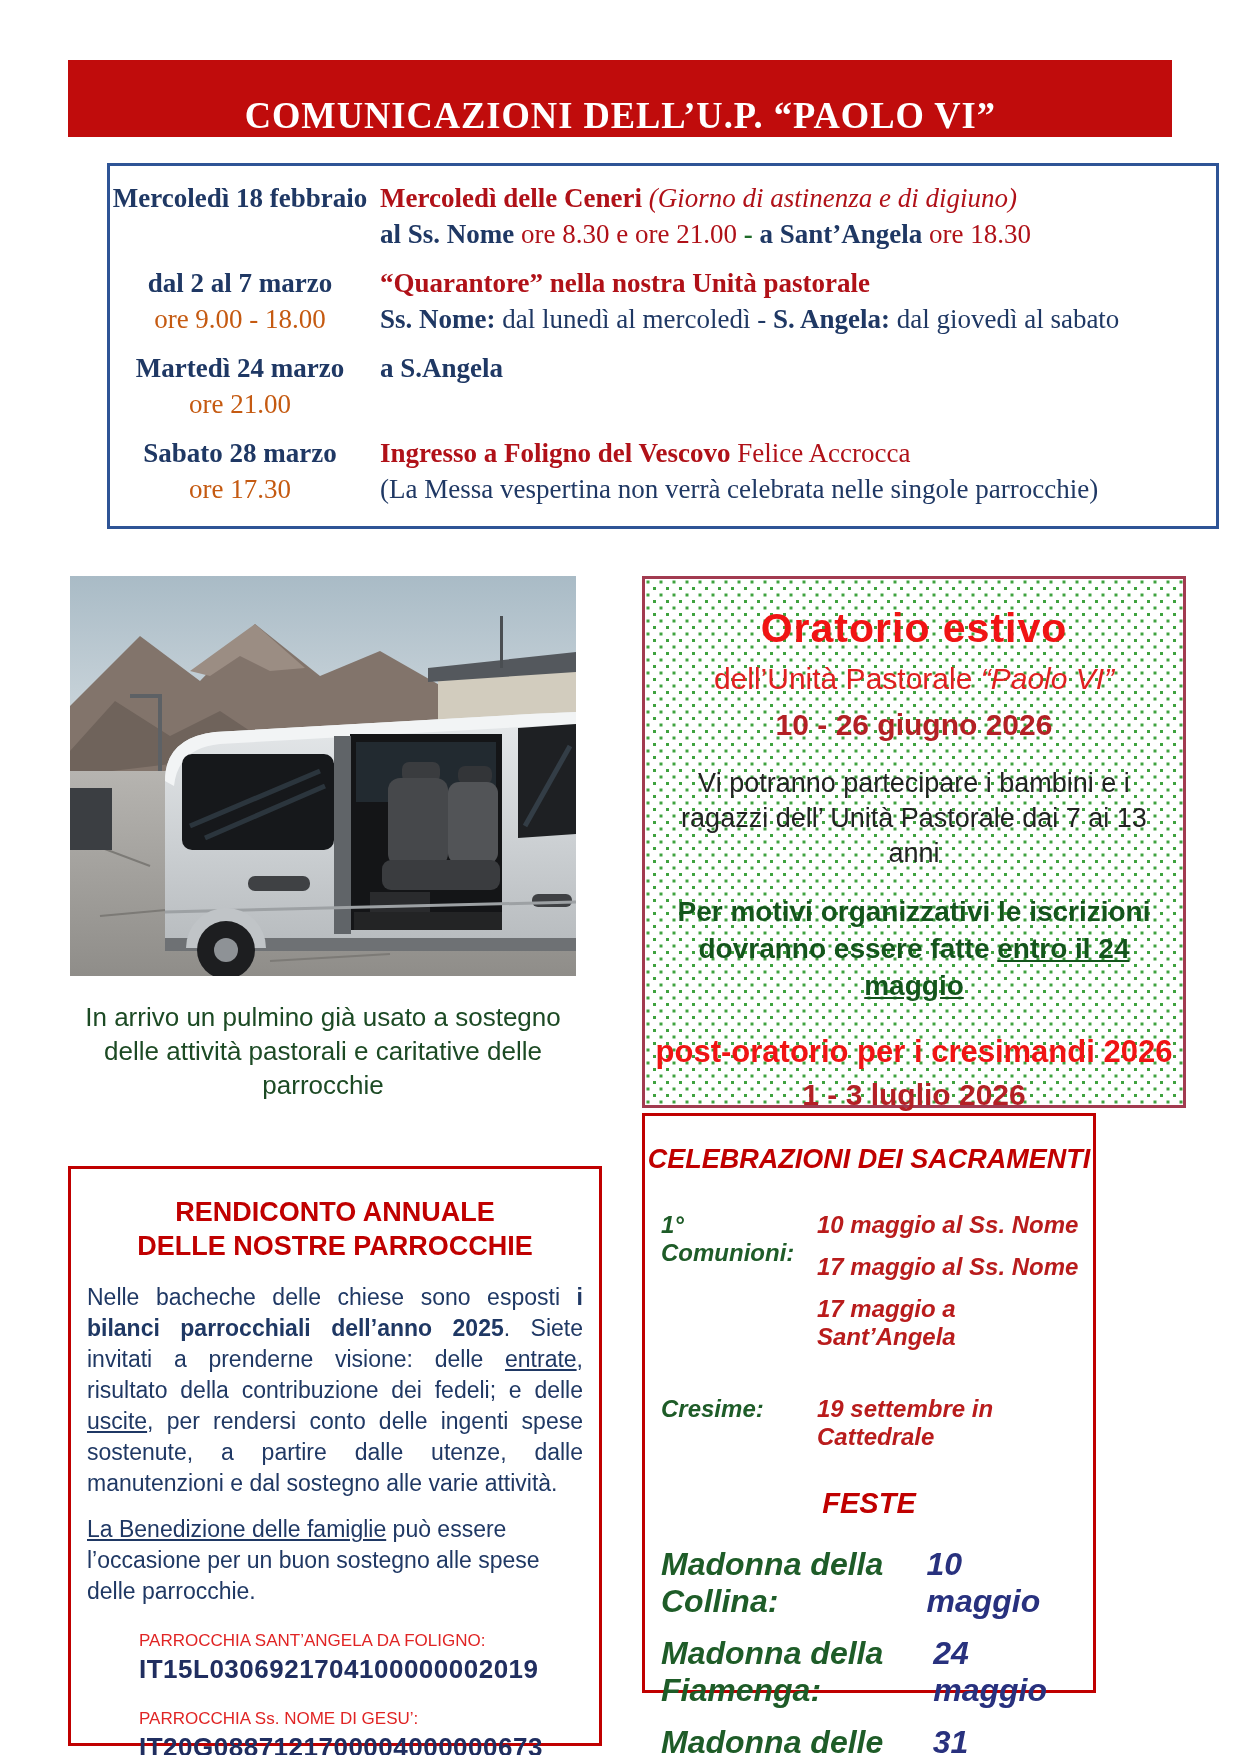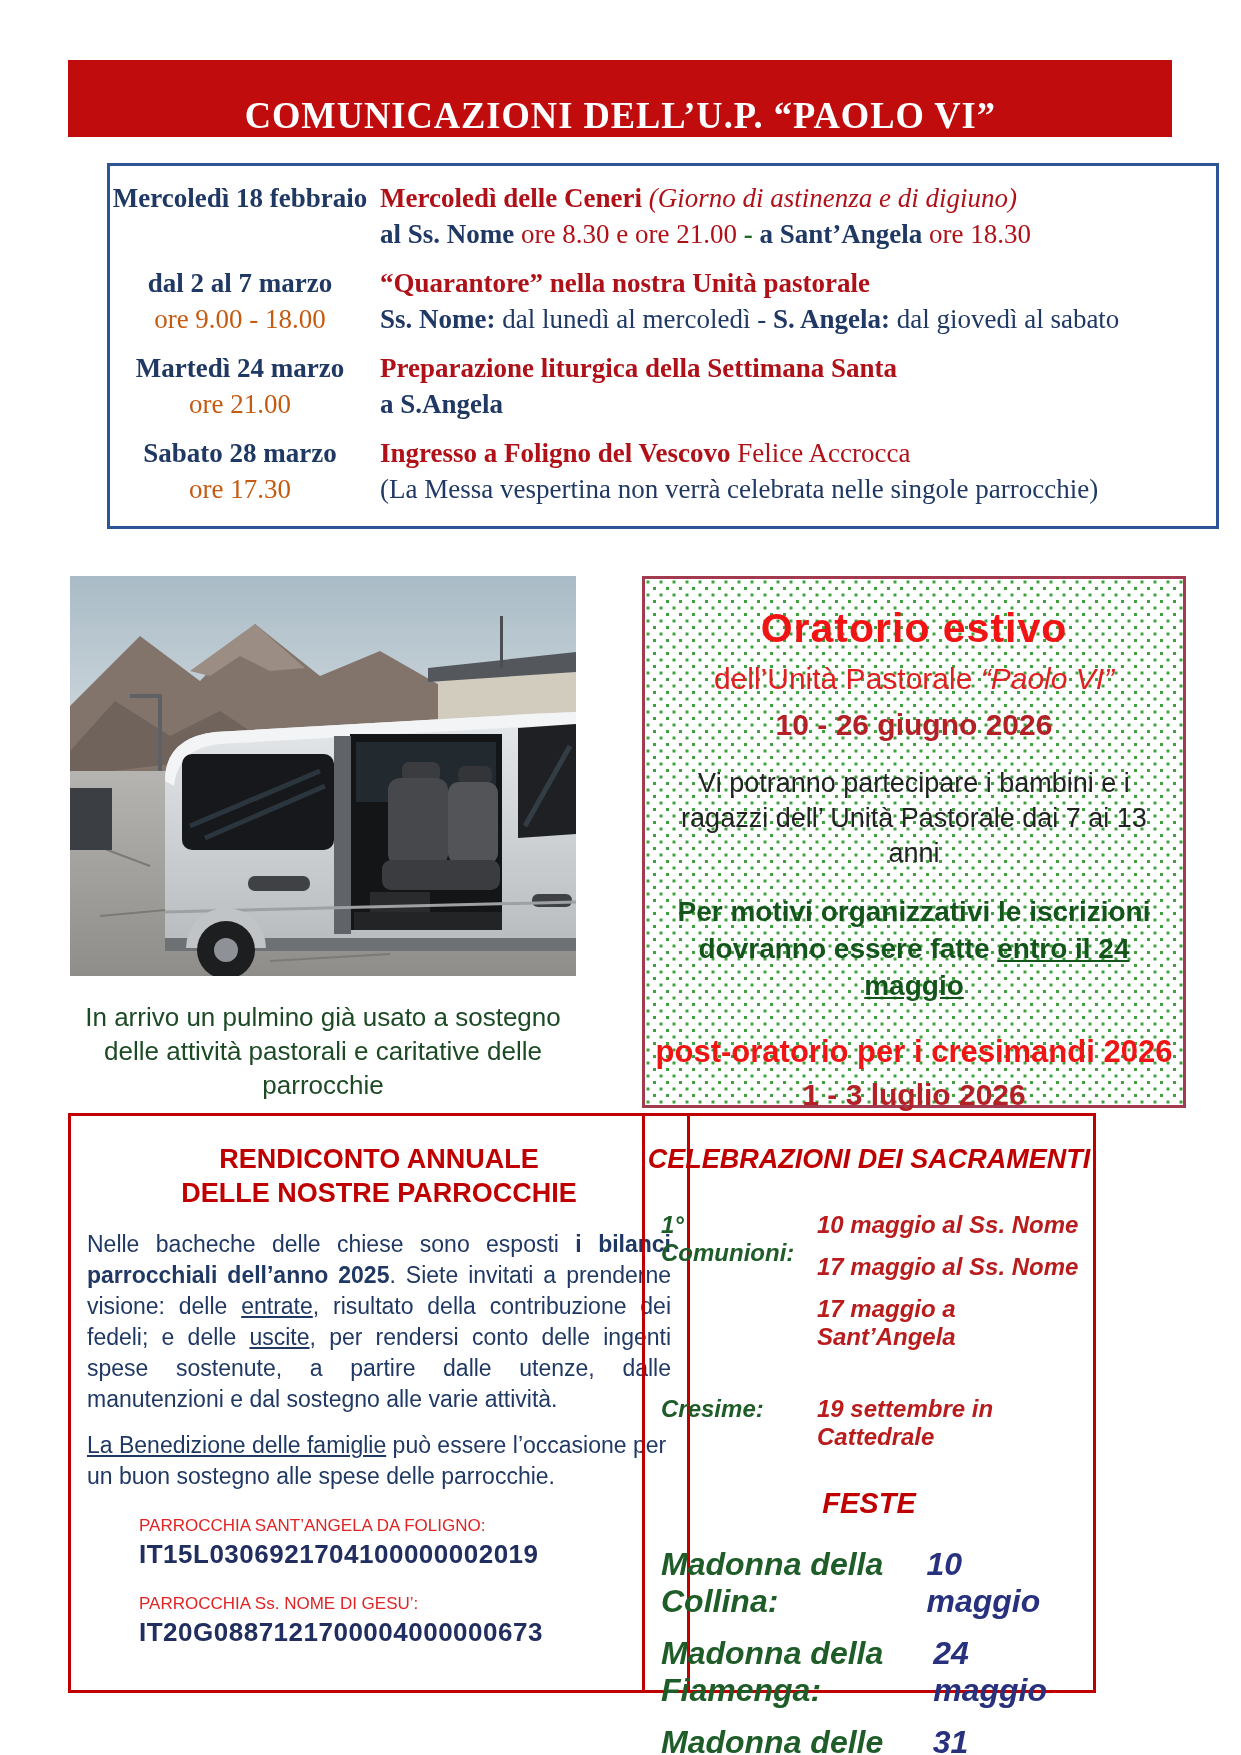--- a/index.html
+++ b/index.html
@@ -43,21 +43,21 @@
   .or-sub{margin-top:10px;font-size:30px;color:#e02020;}
   .or-sub .em{font-style:italic;}
   .or-period1{margin-top:12px;font-size:30px;font-weight:bold;color:#b42025;}
   .or-part{margin-top:24px;font-size:27px;line-height:35px;color:#222222;padding:0 14px;}
   .or-notice{margin-top:22px;font-size:28px;line-height:37px;font-weight:bold;color:#14551c;padding:0 6px;}
   .or-post{margin-top:30px;font-size:31px;font-weight:bold;color:#f01414;}
   .or-period2{margin-top:8px;font-size:30px;font-weight:bold;color:#b42025;}
   .u{text-decoration:underline;}
 
   
-  .rend{position:absolute;left:68px;top:1113px;width:622px;height:580px;box-sizing:border-box;
+  .rend{position:absolute;left:68px;top:1166px;width:534px;height:580px;box-sizing:border-box;
         border:3px solid #c00000;padding:26px 16px 0 16px;}
   .rend-title{text-align:center;color:#c00000;font-weight:bold;font-size:27px;line-height:34px;}
   .rend-p{margin-top:19px;color:#1f3864;font-size:23px;line-height:31px;text-align:justify;}
   .rend-p2{margin-top:15px;color:#1f3864;font-size:23px;line-height:31px;}
   .parish{margin:24px 0 0 52px;color:#e02424;font-size:17px;}
   .iban{margin:3px 0 0 52px;color:#202e60;font-size:26px;font-weight:bold;letter-spacing:.5px;}
 
   
   .sacr{position:absolute;left:642px;top:1113px;width:454px;height:580px;box-sizing:border-box;
         border:3px solid #c00000;padding-top:28px;font-style:italic;}
@@ -105,21 +105,20 @@
         <div><span class="navy-b">Ss. Nome:</span><span class="navy"> dal lunedì al mercoledì - </span><span class="navy-b">S. Angela:</span><span class="navy"> dal giovedì al sabato</span></div>
       </div>
     </div>
 
     <div class="sch-row">
       <div class="sch-left">
         <div class="navy-b">Martedì 24 marzo</div>
         <div class="orange">ore 21.00</div>
       </div>
       <div class="sch-right">
-        <div class="red-b">Preparazione liturgica della Settimana Santa</div>
         <div class="navy-b">a S.Angela</div>
       </div>
     </div>
 
     <div class="sch-row">
       <div class="sch-left">
         <div class="navy-b">Sabato 28 marzo</div>
         <div class="orange">ore 17.30</div>
       </div>
       <div class="sch-right">

